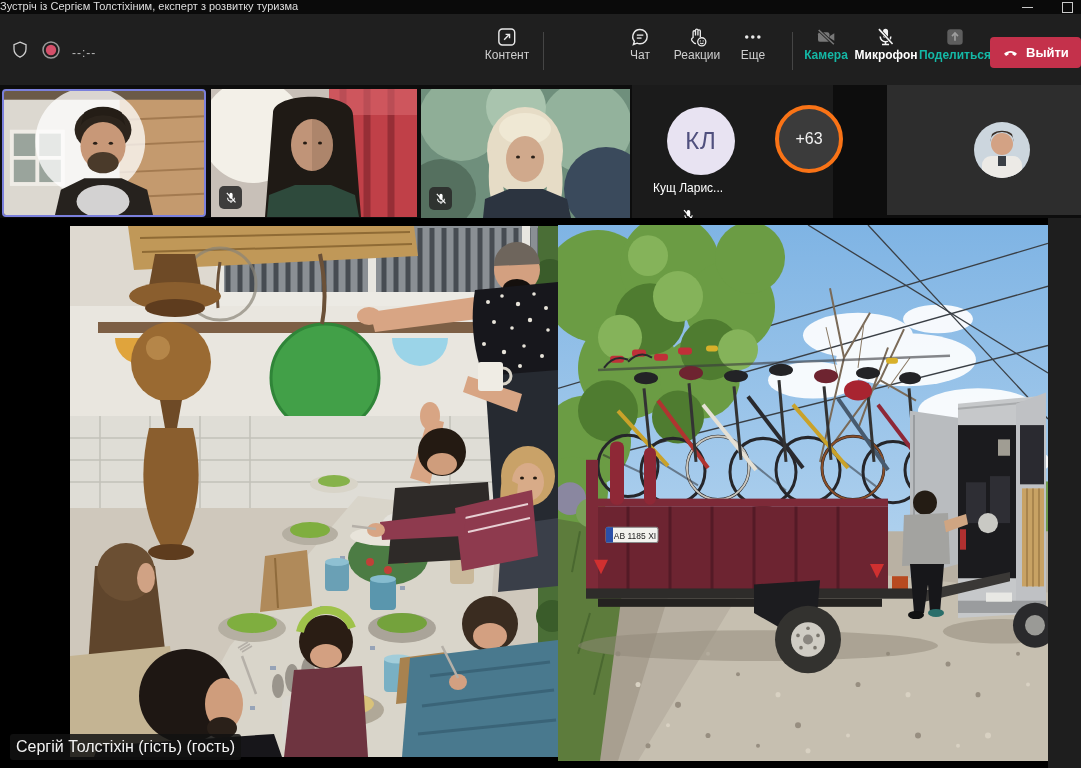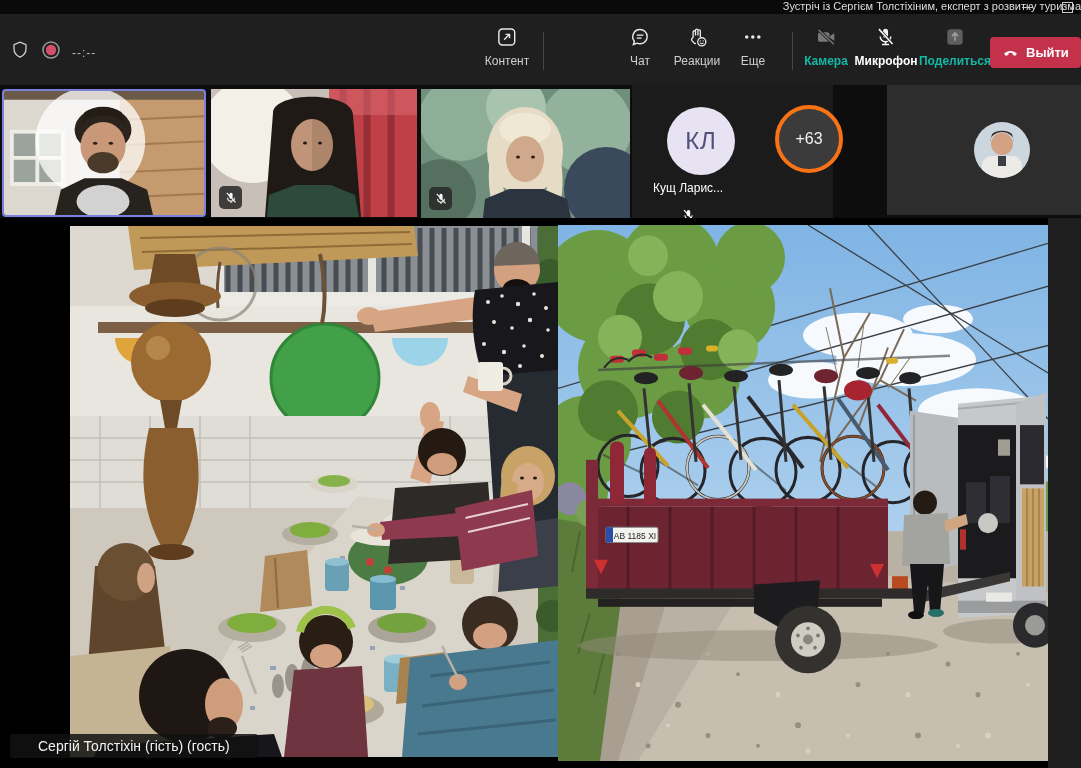--- a/index.html
+++ b/index.html
@@ -2,37 +2,37 @@
 <html><head>
 <meta charset="utf-8">
 <style>
   html,body{margin:0;padding:0;background:#000;}
   .app{position:relative;width:1081px;height:768px;overflow:hidden;background:#000;
        font-family:"Liberation Sans",sans-serif;-webkit-font-smoothing:antialiased;}
   svg text{font-family:"Liberation Sans",sans-serif;}
 
   
   .titlebar{position:absolute;left:0;top:0;width:1081px;height:14px;background:#0a0a0a;}
-  .title{position:absolute;left:0;right:0;top:0;height:14px;line-height:13px;text-align:right;
+  .title{position:absolute;left:0;right:0;top:0;height:14px;line-height:13px;text-align:left;
          font-size:11px;color:#dedede;white-space:nowrap;}
   .winbtn{position:absolute;top:0;width:30px;height:14px;display:flex;align-items:center;justify-content:center;}
   .winbtn-min{left:1012px;}
   .winbtn-max{left:1052px;}
   .glyph-min{width:11px;height:0;border-top:1.5px solid #c8c8c8;}
   .glyph-max{width:9px;height:9px;border:1.2px solid #c8c8c8;}
 
   
   .toolbar{position:absolute;left:0;top:14px;width:1081px;height:71px;background:#1f1f1f;}
   .tb-shield{position:absolute;left:10px;top:26px;}
   .tb-record{position:absolute;left:41px;top:26px;}
   .tb-timer{position:absolute;left:72px;top:32px;font-size:12px;color:#b9b9b9;letter-spacing:1px;}
   .tbtn{position:absolute;top:8px;height:58px;transform:translateX(-50%);display:flex;flex-direction:column;
         align-items:center;justify-content:flex-start;cursor:pointer;}
   .tbtn .ticon{width:22px;height:22px;margin-top:4px;}
-  .tlabel{font-size:12px;color:#cfcfcf;margin-top:6px;white-space:nowrap;}
+  .tlabel{font-size:12px;color:#cfcfcf;white-space:nowrap;}
   .tlabel.dim{color:#14b8a6;font-weight:bold;}
   .tlabel.strong{color:#ffffff;font-weight:700;}
   .tb-divider{position:absolute;top:18px;width:1px;height:38px;background:#454545;}
   .leave-btn{position:absolute;left:990px;top:23px;width:91px;height:31px;background:#c4314b;border-radius:4px;
              display:flex;align-items:center;justify-content:flex-start;gap:7px;padding-left:12px;box-sizing:border-box;
              color:#fff;font-size:13px;font-weight:600;cursor:pointer;}
 
   
   .filmstrip{position:absolute;left:0;top:85px;width:1081px;height:133px;background:#0d0d0d;}
   .thumb{position:absolute;top:4px;height:128px;overflow:hidden;background:#222;}
@@ -58,21 +58,21 @@
   .self-avatar svg{display:block;width:100%;height:100%;}
 
   
   .stage{position:absolute;left:0;top:218px;width:1081px;height:550px;background:#000;}
   .photo{position:absolute;overflow:hidden;}
   .photo svg{display:block;width:100%;height:100%;}
   .photo-left{left:70px;top:8px;width:488px;height:531px;}
   .photo-right{left:558px;top:7px;width:490px;height:536px;}
   .right-strip{position:absolute;left:1048px;top:0;width:33px;height:550px;background:#1e1e1e;}
   .presenter-label{position:absolute;left:10px;top:516px;background:rgba(18,18,18,.85);border-radius:3px;
-                   padding:4px 28px;font-size:14px;color:#f2f2f2;white-space:nowrap;}
+                   padding:4px 6px;font-size:16px;color:#f2f2f2;white-space:nowrap;}
 </style>
 </head>
 <body>
 
 <div class="app">
 
   <div class="titlebar">
     <div class="title">Зустріч із Сергієм Толстіхіним, експерт з розвитку туризма</div>
     <div class="winbtn winbtn-min">
       <div class="glyph-min"></div>

